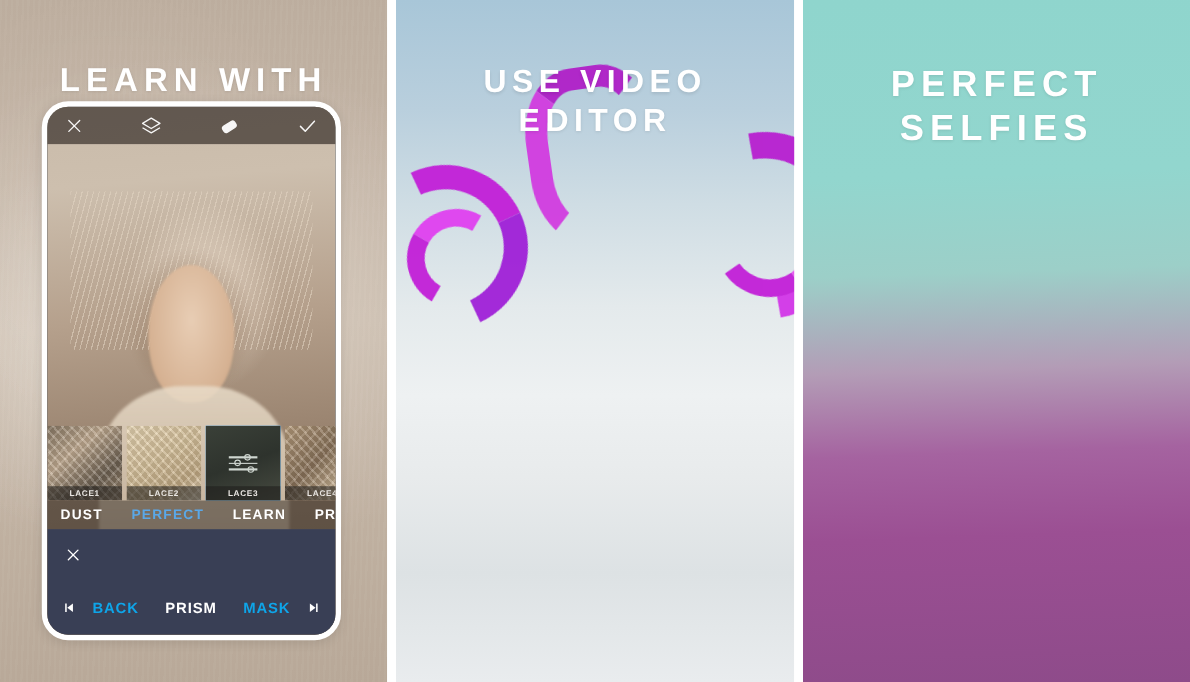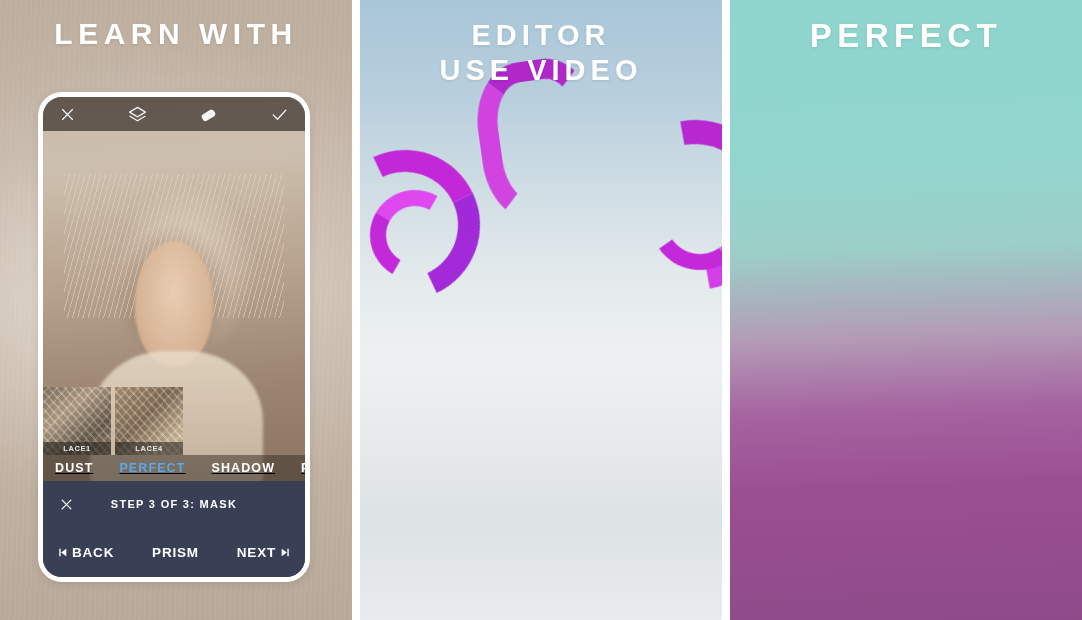--- a/index.html
+++ b/index.html
@@ -48,20 +48,21 @@
   }
 
   
   .title {
     position:absolute; left:0; right:0; text-align:center;
     color:#ffffff; font-weight:bold;
     letter-spacing:5.5px; line-height:1.22;
     text-transform:uppercase;
     text-shadow:0 1px 3px rgba(0,0,0,0.10);
     z-index:6;
+    margin-top:40px;
   }
   .title-1 { top:16px; font-size:30px; }
   .title-2 { top:18px; font-size:29px; letter-spacing:5px; }
   .title-3 { top:16px; font-size:33px; letter-spacing:5.5px; }
   .title span { display:block; }
 
   
   .phone {
     position:absolute;
     border:5px solid #ffffff;
@@ -147,21 +148,21 @@
   }
   .sl-row { width:26px; height:1.5px; background:#cfd6d0; position:relative; }
   .sl-row i { position:absolute; top:-2.5px; width:6px; height:6px; border-radius:50%;
               border:1.5px solid #cfd6d0; background:transparent; }
 
   
   .cats {
     position:absolute; left:0; right:0; bottom:96px; height:26px;
     background:rgba(60,52,46,0.55);
     display:flex; align-items:center; z-index:4;
-    padding-left:12px; overflow:hidden;text-decoration:underline;
+    padding-left:12px; overflow:hidden;
   }
   .cat { color:#ffffff; font-size:12.5px; font-weight:bold; letter-spacing:1.1px; margin-right:26px; white-space:nowrap; }
   .cat.active { color:#5aa8e8; }
 
   
   .stepnav {
     position:absolute; left:0; right:0; bottom:0; height:96px;
     background:#393f55; z-index:4;
   }
   .step-row1 {
@@ -169,21 +170,21 @@
   }
   .step-x { color:#fff; font-size:17px; line-height:1; }
   .step-title {
     position:absolute; left:0; right:0; text-align:center;
     color:#ffffff; font-size:11px; font-weight:bold; letter-spacing:1.3px;
   }
   .step-row2 {
     height:50px; display:flex; align-items:center; justify-content:space-between;
     padding:0 13px; color:#fff;
   }
-  .nav-btn { display:flex; align-items:center; gap:3px; color:#ffffff; font-size:13.5px; font-weight:bold; letter-spacing:0.8px; }
+  .nav-btn { display:flex; align-items:center; gap:15px; color:#0ea5e9; font-size:13.5px; font-weight:bold; letter-spacing:0.8px; }
   .nav-skip { font-size:13.5px; font-weight:bold; letter-spacing:0.8px; }
 
   svg { display:block; }
 </style>
 </head>
 <body>
 
 <div class="screens">
 
   <div class="panel panel-1">
@@ -228,56 +229,76 @@
         </div>
 
         <div class="thumbstrip">
           <div class="thumb">
             <div class="thumb-img t1">
                 <div class="thumb-lace"></div>
               </div>
             <div class="thumb-label">LACE1</div>
           </div>
           <div class="thumb">
+            <div class="thumb-img t2">
+                <div class="thumb-lace"></div>
+              </div>
+            <div class="thumb-label">LACE2</div>
+          </div>
+          <div class="thumb sel">
+            <div class="thumb-img t3"></div>
+            <div class="thumb-slider">
+              <div class="sl-row">
+                  <i style="left:14px"></i>
+                </div>
+              <div class="sl-row">
+                  <i style="left:5px"></i>
+                </div>
+              <div class="sl-row">
+                  <i style="left:17px"></i>
+                </div>
+            </div>
+            <div class="thumb-label">LACE3</div>
+          </div>
+          <div class="thumb">
             <div class="thumb-img t4">
                 <div class="thumb-lace"></div>
               </div>
             <div class="thumb-label">LACE4</div>
           </div>
 
         </div>
 
         <div class="cats">
           <span class="cat">DUST</span>
           <span class="cat active">PERFECT</span>
-          <span class="cat">SHADOW</span>
+          <span class="cat">LEARN</span>
           <span class="cat">PRISM</span>
 
         </div>
 
         <div class="stepnav">
           <div class="step-row1">
             <span class="step-x">
               <svg width="15" height="15" viewBox="0 0 24 24" fill="none" stroke="#fff" stroke-width="2" stroke-linecap="round">
                   <path d="M5 5 L19 19 M19 5 L5 19"></path>
                 </svg>
             </span>
-            <span class="step-title">STEP 3 OF 3: MASK</span>
           </div>
           <div class="step-row2">
             <span class="nav-btn">
               <svg width="13" height="13" viewBox="0 0 24 24" fill="#fff">
                   <path d="M6 5h2.6v14H6z"></path>
                   <path d="M19 5 L9.5 12 L19 19 Z"></path>
                 </svg>
               <span>BACK</span>
             </span>
             <span class="nav-skip">PRISM</span>
             <span class="nav-btn">
-              <span>NEXT</span>
+              <span>MASK</span>
               <svg width="13" height="13" viewBox="0 0 24 24" fill="#fff">
                   <path d="M15.4 5H18v14h-2.6z"></path>
                   <path d="M5 5 L14.5 12 L5 19 Z"></path>
                 </svg>
             </span>
           </div>
         </div>
 
       </div>
     </div>
@@ -289,30 +310,31 @@
     <div class="bg bg-2"></div>
     <div class="graffiti">
       <div class="swirl" style="left:-30px;top:150px;width:150px;height:150px;border-width:22px;border-color:#c21fd8 #a020d8 transparent transparent;transform:rotate(20deg);"></div>
       <div class="swirl" style="left:10px;top:190px;width:90px;height:90px;border-width:16px;border-color:#e040f0 transparent transparent #c21fd8;transform:rotate(-15deg);"></div>
       <div class="swirl" style="left:250px;top:120px;width:170px;height:170px;border-width:24px;border-color:#b81fd0 #d236e8 transparent transparent;transform:rotate(35deg);"></div>
       <div class="swirl" style="left:290px;top:170px;width:100px;height:100px;border-width:16px;border-color:transparent #e74ff0 #c21fd8 transparent;transform:rotate(10deg);"></div>
       <div class="swirl" style="left:120px;top:60px;width:120px;height:160px;border-width:20px;border-radius:40%;border-color:#b020c8 transparent transparent #d23ce0;transform:rotate(-8deg);"></div>
     </div>
 
     <div class="title title-2">
+      <span>USE VIDEO</span>
       <span>EDITOR</span>
-      <span>USE VIDEO</span>
     </div>
 
   </div>
 
   <div class="gap"></div>
 
   <div class="panel panel-3">
     <div class="bg bg-3"></div>
 
     <div class="title title-3">
       <span>PERFECT</span>
+      <span>SELFIES</span>
     </div>
 
   </div>
 
 </div>
 
 </body></html>

